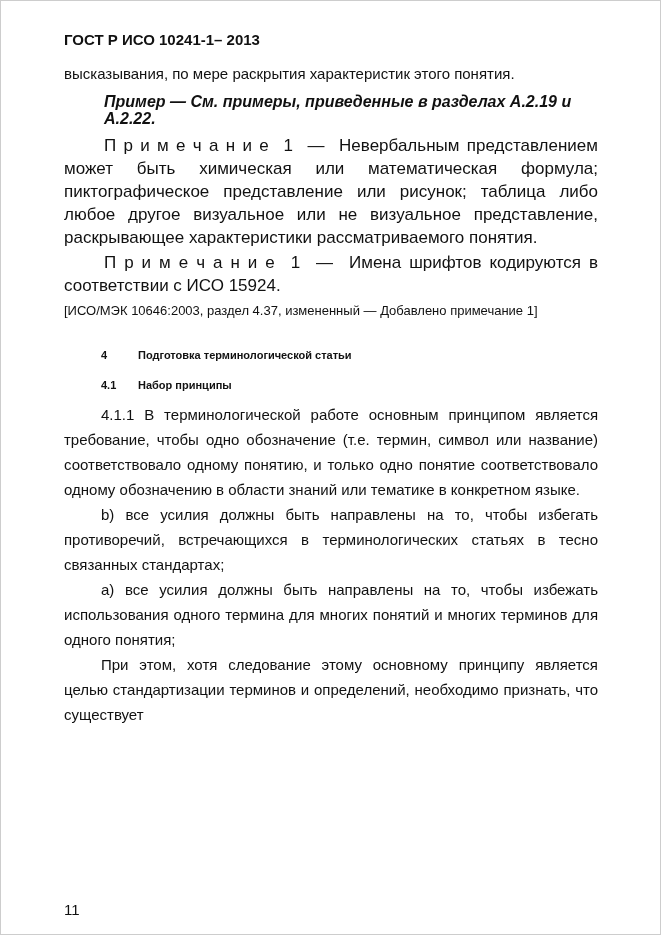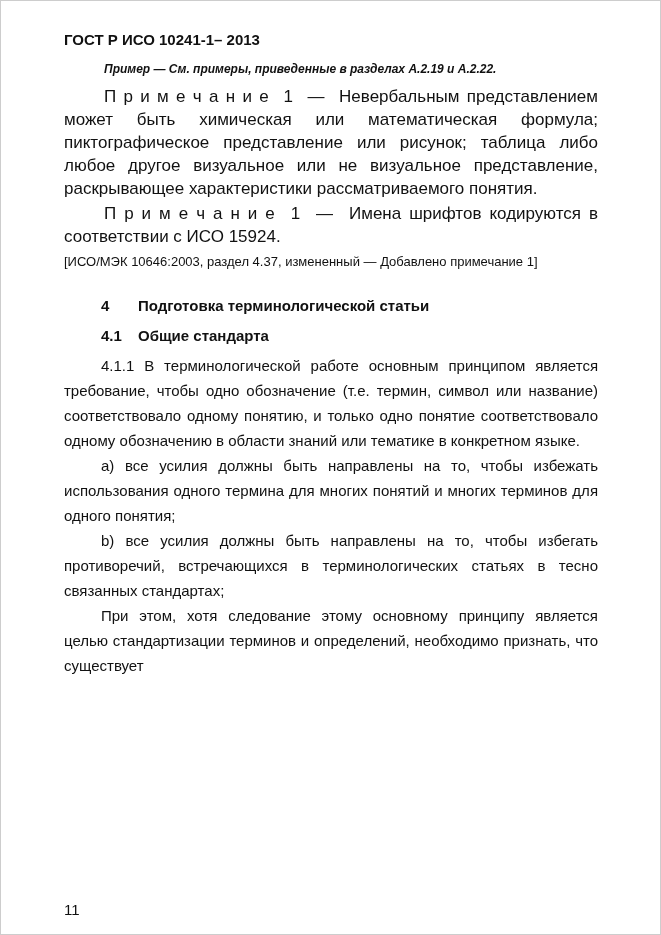--- a/index.html
+++ b/index.html
@@ -22,81 +22,82 @@
     line-height: 22px;
     margin-bottom: 10px;
   }
   p.body {
     font-size: 15px;
     line-height: 25px;
     text-align: justify;
   }
   p.indent { text-indent: 37px; }
   p.example {
-    font-size: 12px;
+    font-size: 16px;
     font-weight: bold;
     font-style: italic;
     line-height: 17px;
     margin: 7px 0 7px 40px;
   }
   p.note {
     font-size: 17px;
     line-height: 23px;
     text-align: justify;
     text-indent: 40px;
     margin: 2px 0;
   }
   p.source {
     font-size: 13px;
     line-height: 23px;
     margin: 2px 0 0 0;
   }
   .mt8 { margin-top: 8px; }
   .heading {
-    font-size: 15px;
+    font-size: 11px;
     font-weight: bold;
     line-height: 26px;
     margin: 20px 0 4px 37px;
   }
   .heading.sub { margin-top: 2px; margin-bottom: 4px; }
   .h-num { display: inline-block; min-width: 37px; }
   .footer-num {
     position: absolute;
     left: 63px;
     bottom: 16px;
     font-size: 15px;
   }
 </style>
 </head>
 <body>
 
 <div class="page">
 
   <div class="doc-header">ГОСТ Р ИСО 10241-1– 2013</div>
 
+  <p class="body">высказывания, по мере раскрытия характеристик этого понятия.</p>
 
   <p class="example">Пример — См. примеры, приведенные в разделах А.2.19 и А.2.22.</p>
 
   <p class="note">П р и м е ч а н и е &nbsp;1&nbsp; — &nbsp;Невербальным представлением может быть химическая или математическая формула; пиктографическое представление или рисунок; таблица либо любое другое визуальное или не визуальное представление, раскрывающее характеристики рассматриваемого понятия.</p>
 
 
   <p class="note">П р и м е ч а н и е &nbsp;1&nbsp; — &nbsp;Имена шрифтов кодируются в соответствии с ИСО 15924.</p>
 
   <p class="source">[ИСО/МЭК 10646:2003, раздел 4.37, измененный — Добавлено примечание 1]</p>
 
   <div class="heading"><span class="h-num">4</span><span>Подготовка терминологической статьи</span></div>
 
-  <div class="heading sub"><span class="h-num">4.1</span><span>Общие стандарта</span></div>
+  <div class="heading sub"><span class="h-num">4.1</span><span>Набор принципы</span></div>
 
   <p class="body indent">4.1.1 В терминологической работе основным принципом является требование, чтобы одно обозначение (т.е. термин, символ или название) соответствовало одному понятию, и только одно понятие соответствовало одному обозначению в области знаний или тематике в конкретном языке.</p>
 
 
+  <p class="body indent">b) все усилия должны быть направлены на то, чтобы избегать противоречий, встречающихся в терминологических статьях в тесно связанных стандартах;</p>
+
   <p class="body indent">a) все усилия должны быть направлены на то, чтобы избежать использования одного термина для многих понятий и многих терминов для одного понятия;</p>
-
-  <p class="body indent">b) все усилия должны быть направлены на то, чтобы избегать противоречий, встречающихся в терминологических статьях в тесно связанных стандартах;</p>
 
 
 
   <p class="body indent">При этом, хотя следование этому основному принципу является целью стандартизации терминов и определений, необходимо признать, что существует</p>
 
   <div class="footer-num">11</div>
 
 </div>
 
 </body></html>

